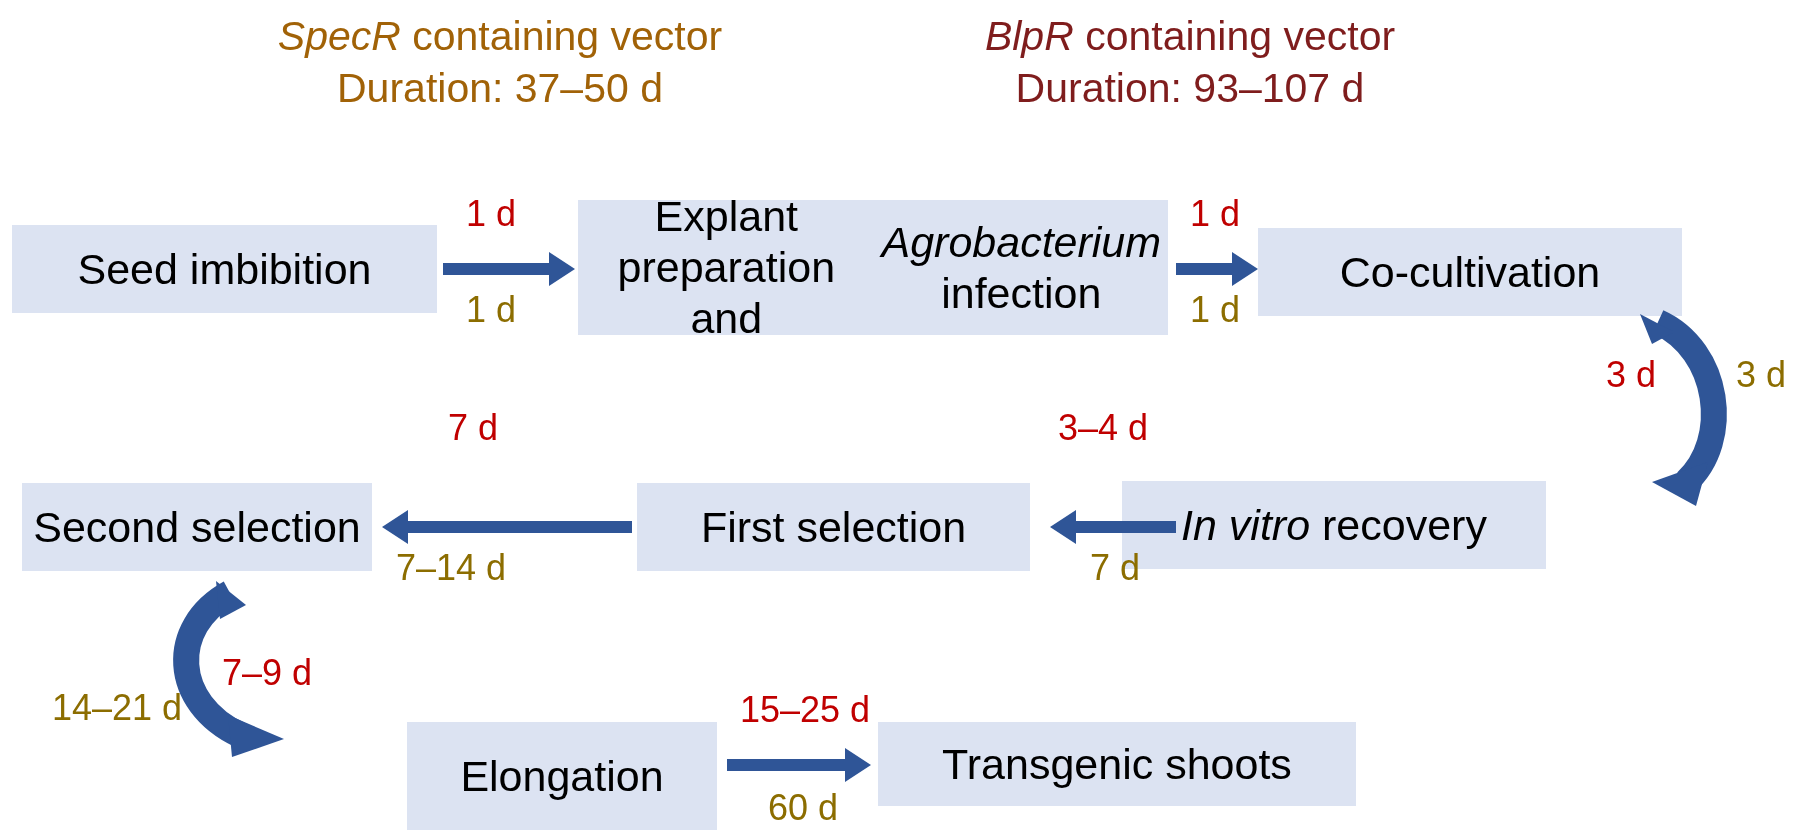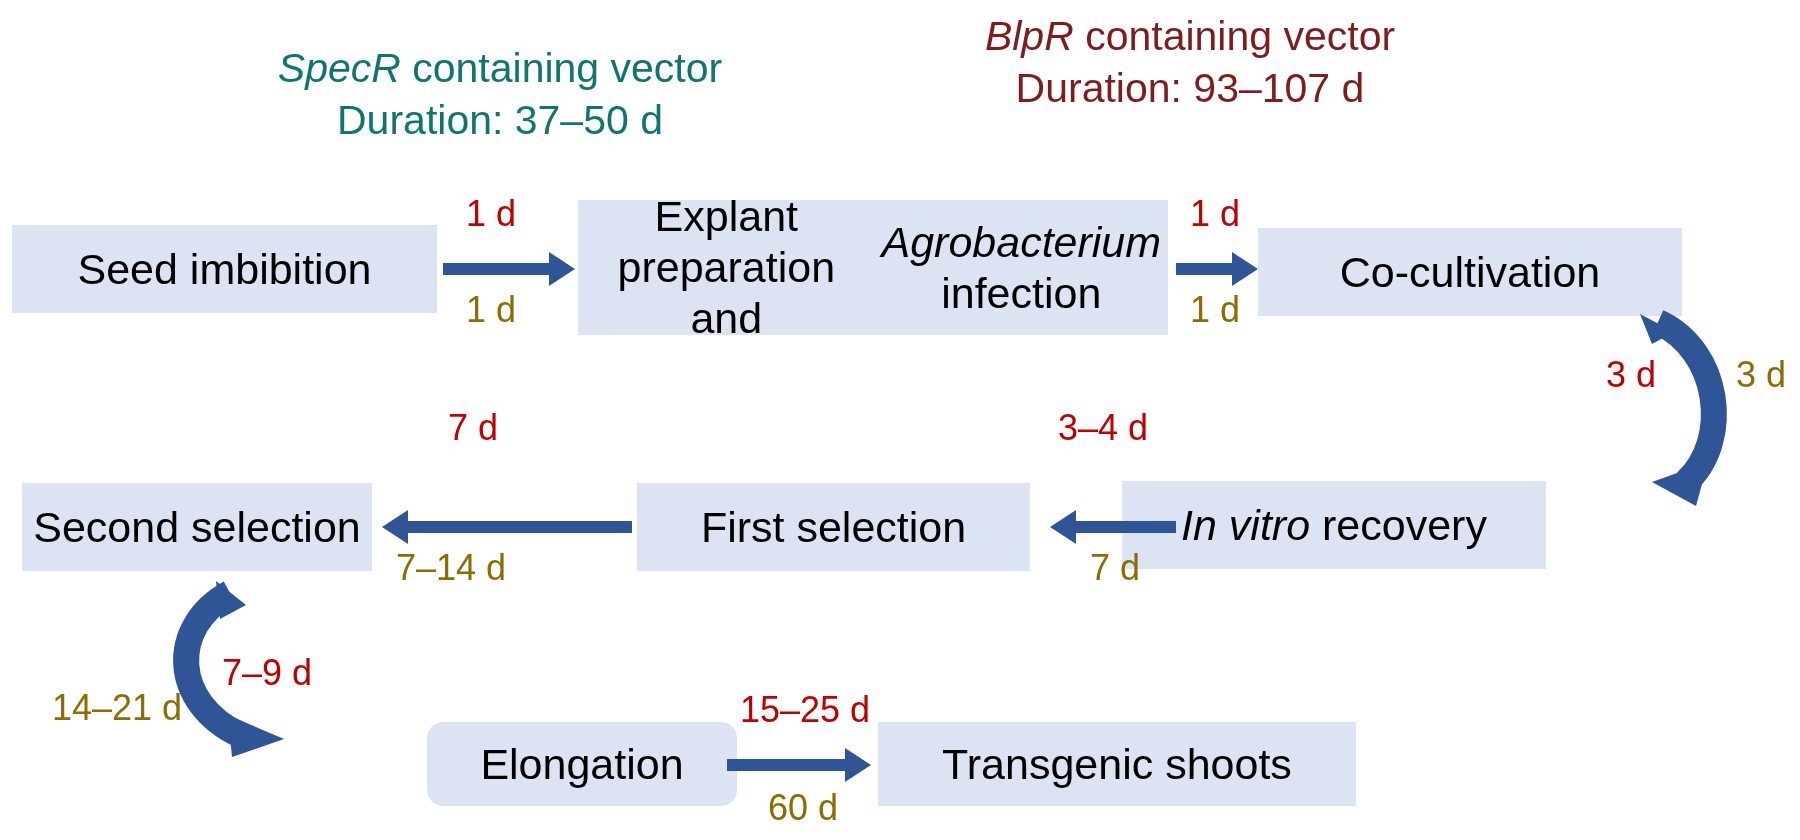--- a/index.html
+++ b/index.html
@@ -19,21 +19,21 @@
   
   .hdr {
     position: absolute;
     text-align: center;
     line-height: 1.28;
     white-space: nowrap;
   }
   .hdr .l1 { font-size: 41px; }
   .hdr .l2 { font-size: 41px; }
   .hdr .ital { font-style: italic; }
-  .hdr-spec { color: #0f766e; margin-top: 32px; }
+  .hdr-spec { color: #a16207; }
   .hdr-blp  { color: #7f1d1d; }
 
   
   .box {
     position: absolute;
     background: #DCE3F2;
     display: flex;
     align-items: center;
     justify-content: center;
     text-align: center;
@@ -122,21 +122,21 @@
   </div>
 
   <div class="box" style="left:637px; top:483px; width:393px; height:88px;text-align:center;">
     <span>First selection</span>
   </div>
 
   <div class="box" style="left:1122px; top:481px; width:424px; height:88px;">
     <span><span class="ital">In vitro</span><span> recovery</span></span>
   </div>
 
-  <div class="box" style="left:427px; top:722px; width:310px; height:84px;border-radius:16px;">
+  <div class="box" style="left:407px; top:722px; width:310px; height:108px;">
     <span>Elongation</span>
   </div>
 
   <div class="box" style="left:878px; top:722px; width:478px; height:84px;">
     <span>Transgenic shoots</span>
   </div>
 
   <div class="arrow-h" style="left:443px; top:269px; width:132px;">
     <div class="shaft" style="width:106px;"></div>
     <div class="headR" style="left:106px;"></div>

